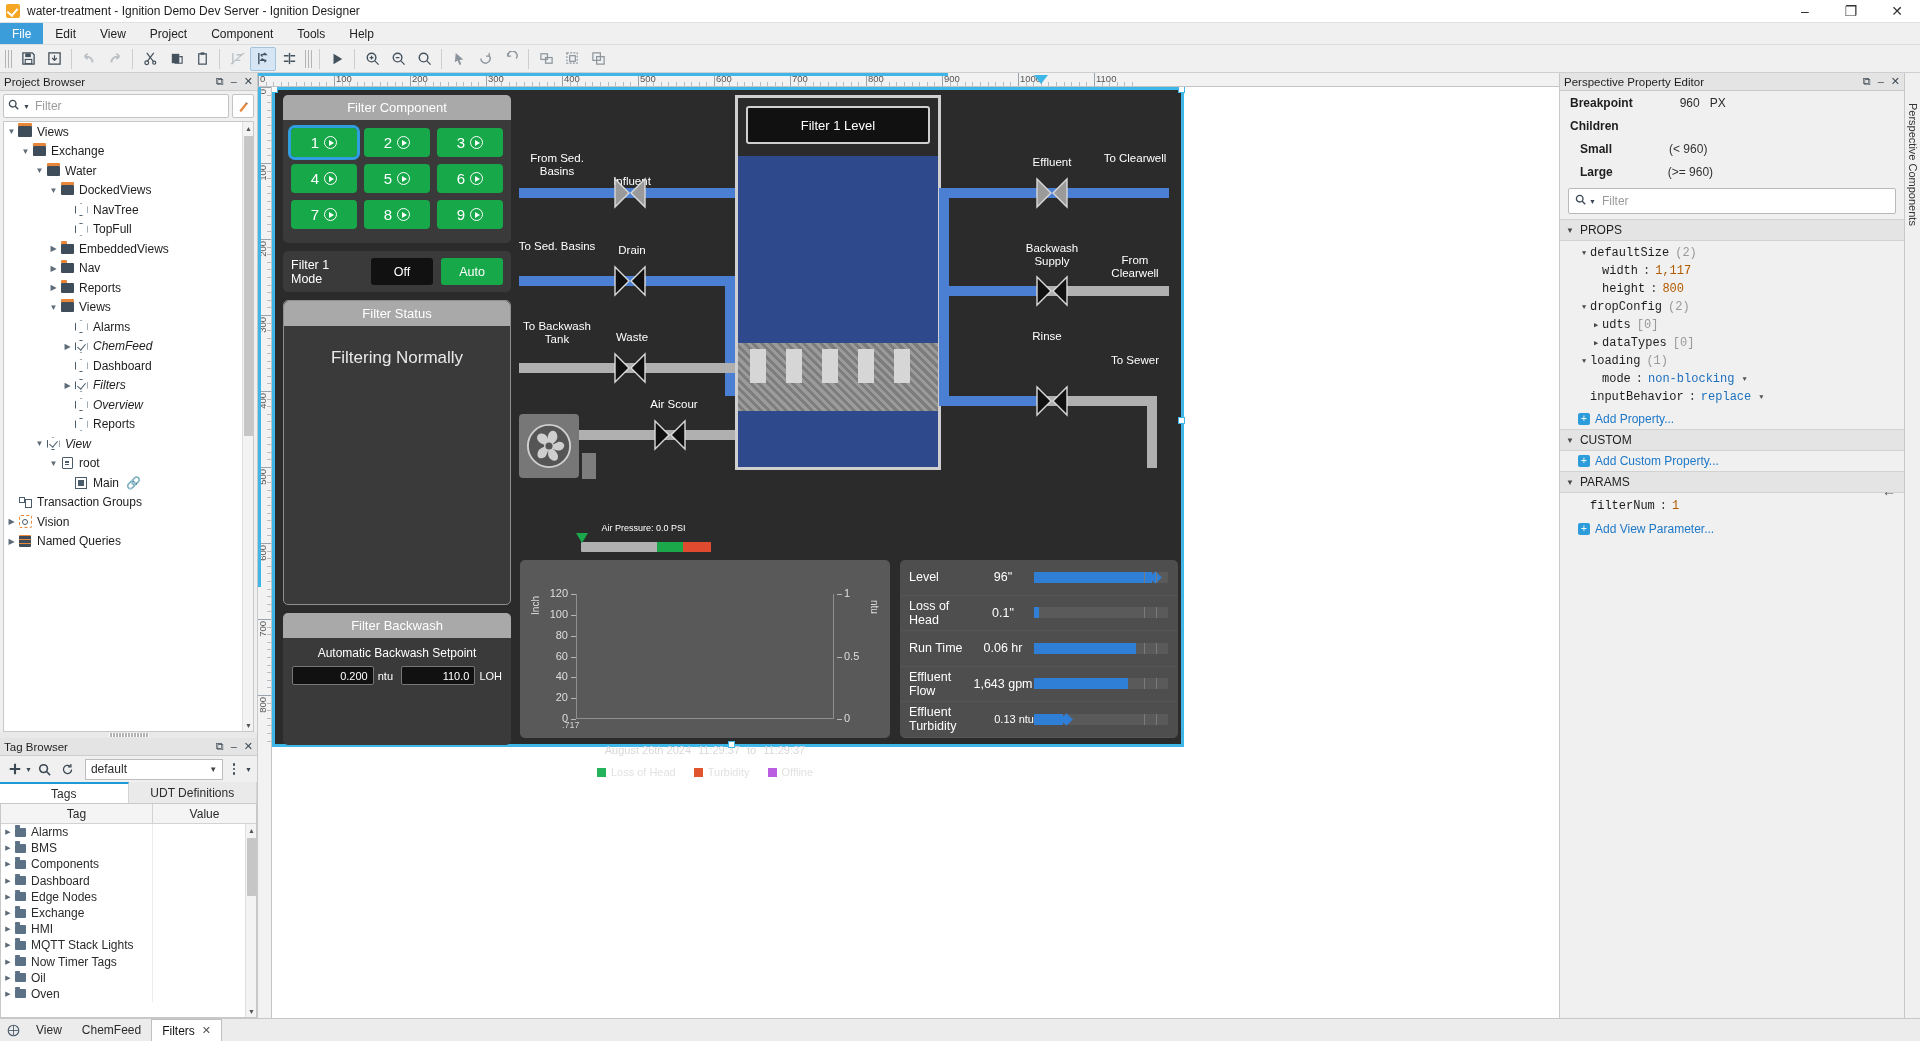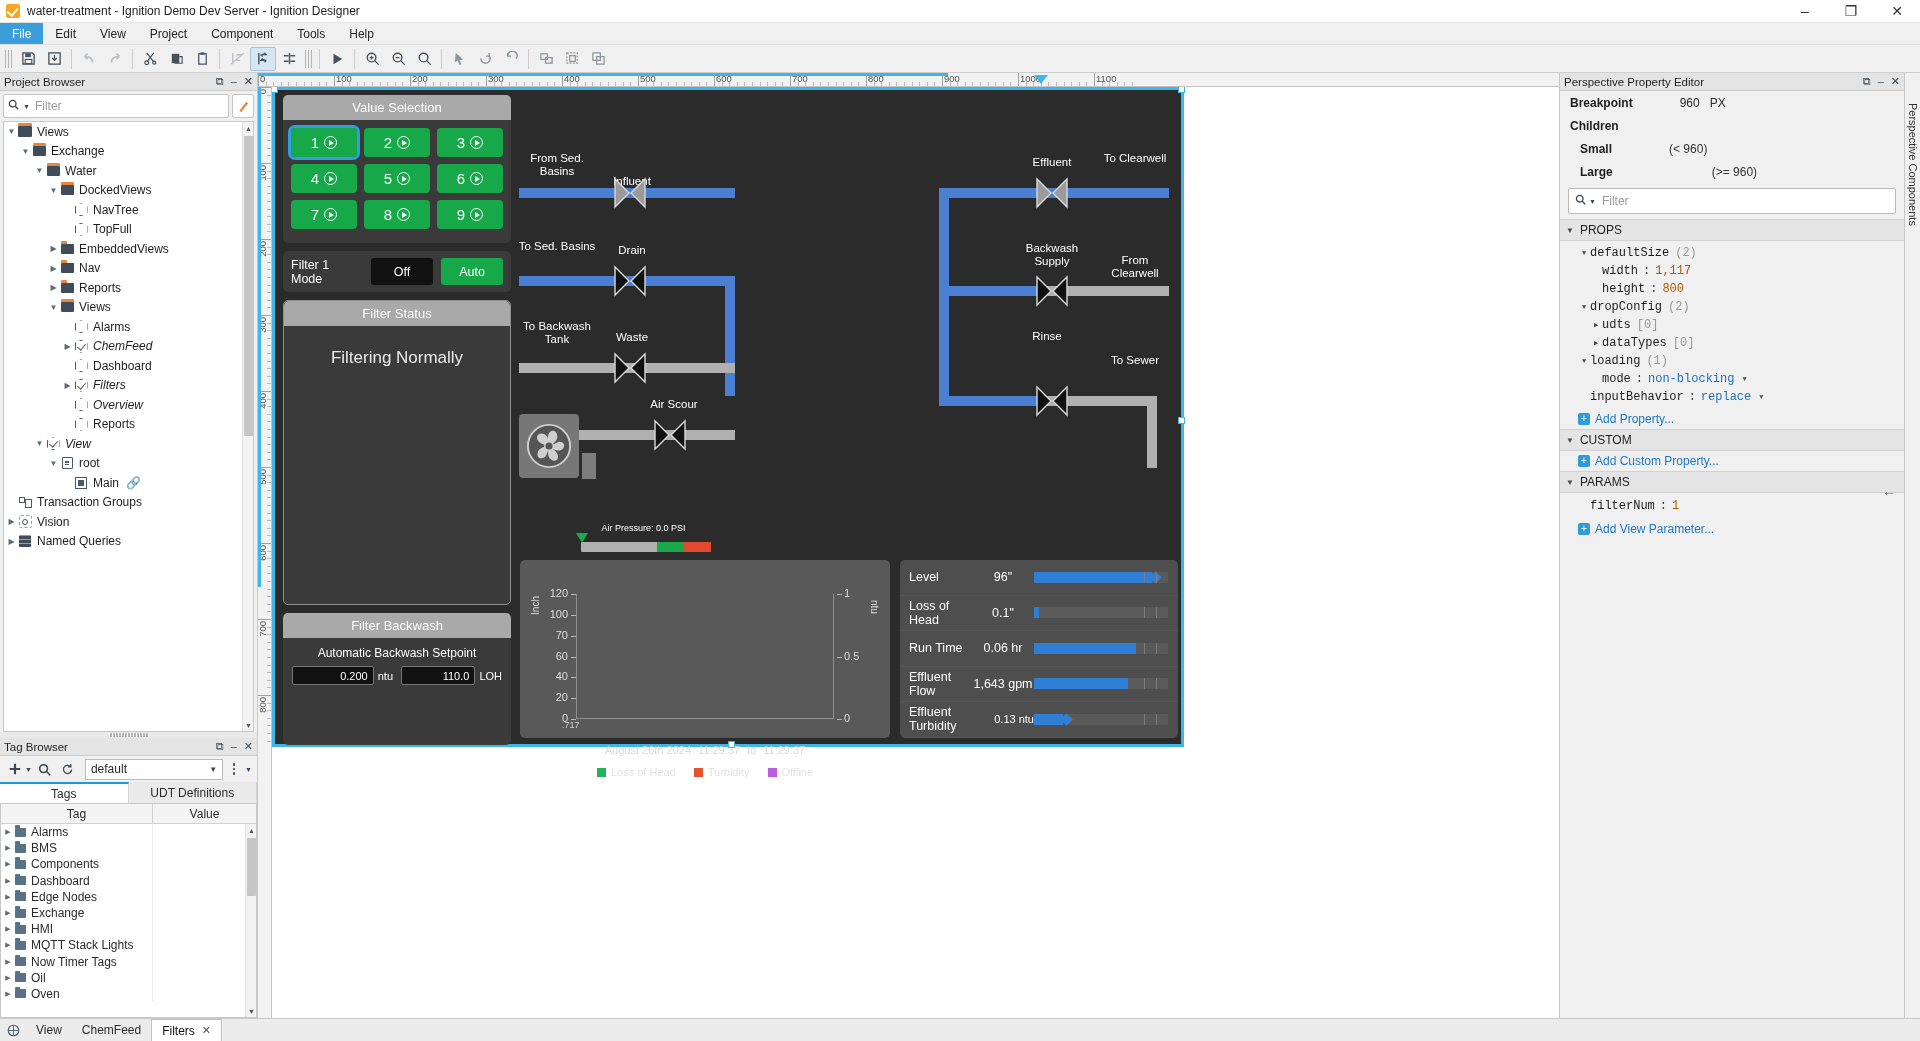--- a/index.html
+++ b/index.html
@@ -901,21 +901,21 @@
           <div class="ltick minor" style="top: 638.4px;"></div>
           <div class="ltick minor" style="top: 646px;"></div>
           <div class="ltick minor" style="top: 653.6px;"></div>
           <div style="position: absolute; left: 0px; top: 0px; width: 2.5px; height: 500px; background: rgb(63, 182, 232);"></div>
         </div>
       <div id="canvas">
 
         <div id="viewframe" style="left:0px;top:0px;">
 
           <div class="hmi-card" style="position:absolute;left:8px;top:5px;width:228px;height:148px;">
-            <div class="hmi-hdr">Value Selection</div>
+            <div class="hmi-hdr">Filter Component</div>
             <div style="padding:8px;display:grid;grid-template-columns:repeat(3,1fr);gap:7px;">
               <div class="grn-btn sel" style="height:29px;">
                 <span>1</span>
                 <span class="pbicon"></span>
               </div>
               <div class="grn-btn" style="height:29px;">
                 <span>2</span>
                 <span class="pbicon"></span>
               </div>
               <div class="grn-btn" style="height:29px;">
@@ -1023,20 +1023,36 @@
             <div style="position:absolute;left:63px;top:357px;width:14px;height:26px;background:#7d7d7d;"></div>
             <div class="label-w" style="position:absolute;left:62px;top:426px;width:125px;font-size:9px;">Air Pressure: 0.0 PSI</div>
             <div style="position:absolute;left:62px;top:446px;width:130px;height:10px;background:#b0b0b0;border-radius:1px;">
               <div style="position:absolute;left:76px;top:0;width:26px;height:10px;background:#1aa84a;"></div>
               <div style="position:absolute;left:102px;top:0;width:28px;height:10px;background:#e04a2f;"></div>
             </div>
             <svg style="position:absolute;left:57px;top:437px;" width="12" height="10">
               <polygon points="0,0 12,0 6,10" fill="#1aa84a"></polygon>
             </svg>
 
+            <div style="position:absolute;left:216px;top:-1px;width:206px;height:375px;background:#2b2b2b;border:3px solid #cfcfcf;">
+              <div style="margin:8px;height:38px;border:2px solid #cfcfcf;background:#111;color:#fff;display:flex;align-items:center;justify-content:center;font-size:13px;border-radius:3px;">Filter 1 Level</div>
+
+              <div style="position:absolute;left:0;top:58px;right:0;height:187px;background:#2e4a8c;"></div>
+
+              <div style="position:absolute;left:0;top:245px;right:0;height:68px;background:#8c8c8c;
+                   background-image:repeating-linear-gradient(45deg,#9b9b9b 0 3px,#7d7d7d 3px 6px);">
+                <div style="position:absolute;left:12px;top:6px;width:16px;height:34px;background:#d6d6d6;"></div>
+                <div style="position:absolute;left:48px;top:6px;width:16px;height:34px;background:#d6d6d6;"></div>
+                <div style="position:absolute;left:84px;top:6px;width:16px;height:34px;background:#d6d6d6;"></div>
+                <div style="position:absolute;left:120px;top:6px;width:16px;height:34px;background:#d6d6d6;"></div>
+                <div style="position:absolute;left:156px;top:6px;width:16px;height:34px;background:#d6d6d6;"></div>
+              </div>
+
+              <div style="position:absolute;left:0;top:313px;right:0;bottom:0;background:#2e4a8c;"></div>
+            </div>
 
             <div class="pipe-blue" style="position:absolute;left:420px;top:92px;width:230px;height:10px;"></div>
             <div class="label-w" style="position:absolute;left:498px;top:60px;width:70px;">Effluent</div>
             <div class="label-w" style="position:absolute;left:578px;top:56px;width:76px;">To Clearwell</div>
             <svg style="position:absolute;left:516px;top:80px;" width="34" height="34">
               <polygon points="2,3 2,31 16,17" fill="#9a9a9a" stroke="#d9d9d9" stroke-width="1.4"></polygon>
               <polygon points="32,3 32,31 18,17" fill="#9a9a9a" stroke="#d9d9d9" stroke-width="1.4"></polygon>
             </svg>
 
             <div class="pipe-blue" style="position:absolute;left:420px;top:96px;width:10px;height:104px;"></div>
@@ -1066,21 +1082,21 @@
             <div style="position:absolute;left:10px;top:36px;color:#dcdcdc;font-size:10px;writing-mode:vertical-rl;transform:rotate(180deg);">Inch</div>
             <div id="chart-yl" style="position:absolute;left:22px;top:34px;width:30px;height:125px;">
                 <div style="position: absolute; right: 4px; top: 118px; color: rgb(222, 222, 222); font-size: 11px;">0</div>
                 <div style="position: absolute; right: -4px; top: 125px; width: 5px; border-top: 1px solid rgb(181, 181, 181);"></div>
                 <div style="position: absolute; right: 4px; top: 97.1667px; color: rgb(222, 222, 222); font-size: 11px;">20</div>
                 <div style="position: absolute; right: -4px; top: 104.167px; width: 5px; border-top: 1px solid rgb(181, 181, 181);"></div>
                 <div style="position: absolute; right: 4px; top: 76.3333px; color: rgb(222, 222, 222); font-size: 11px;">40</div>
                 <div style="position: absolute; right: -4px; top: 83.3333px; width: 5px; border-top: 1px solid rgb(181, 181, 181);"></div>
                 <div style="position: absolute; right: 4px; top: 55.5px; color: rgb(222, 222, 222); font-size: 11px;">60</div>
                 <div style="position: absolute; right: -4px; top: 62.5px; width: 5px; border-top: 1px solid rgb(181, 181, 181);"></div>
-                <div style="position: absolute; right: 4px; top: 34.6667px; color: rgb(222, 222, 222); font-size: 11px;">70</div>
+                <div style="position: absolute; right: 4px; top: 34.6667px; color: rgb(222, 222, 222); font-size: 11px;">80</div>
                 <div style="position: absolute; right: -4px; top: 41.6667px; width: 5px; border-top: 1px solid rgb(181, 181, 181);"></div>
                 <div style="position: absolute; right: 4px; top: 13.8333px; color: rgb(222, 222, 222); font-size: 11px;">100</div>
                 <div style="position: absolute; right: -4px; top: 20.8333px; width: 5px; border-top: 1px solid rgb(181, 181, 181);"></div>
                 <div style="position: absolute; right: 4px; top: -7px; color: rgb(222, 222, 222); font-size: 11px;">120</div>
                 <div style="position: absolute; right: -4px; top: 0px; width: 5px; border-top: 1px solid rgb(181, 181, 181);"></div>
               </div>
 
             <div style="position:absolute;right:10px;top:40px;color:#dcdcdc;font-size:10px;writing-mode:vertical-rl;">ntu</div>
             <div id="chart-yr" style="position:absolute;right:22px;top:34px;width:30px;height:125px;">
                 <div style="position: absolute; left: 6px; top: 118px; color: rgb(222, 222, 222); font-size: 11px;">0</div>
@@ -1206,21 +1222,21 @@
       <span style="margin-left:47px;">960</span>
       <span style="margin-left:10px;">PX</span>
     </div>
     <div class="pp-row">
       <span class="k">Children</span>
     </div>
     <div class="pp-row" style="padding-left:20px;">
       <span class="k">Small</span>
       <span style="margin-left:57px;color:#333;">(&lt; 960)</span>
     </div>
-    <div class="pp-row" style="padding-left:20px;gap:44px;">
+    <div class="pp-row" style="padding-left:20px;">
       <span class="k">Large</span>
       <span style="margin-left:55px;color:#333;">(&gt;= 960)</span>
     </div>
 
     <div class="pe-filter">
       <span style="margin-right:3px;">
         <svg width="11" height="11" viewBox="0 0 14 14">
             <circle cx="6" cy="6" r="4.2" fill="none" stroke="#3b4754" stroke-width="1.7"></circle>
             <path d="M9.2 9.2L13 13" stroke="#3b4754" stroke-width="1.7"></path>
           </svg>

